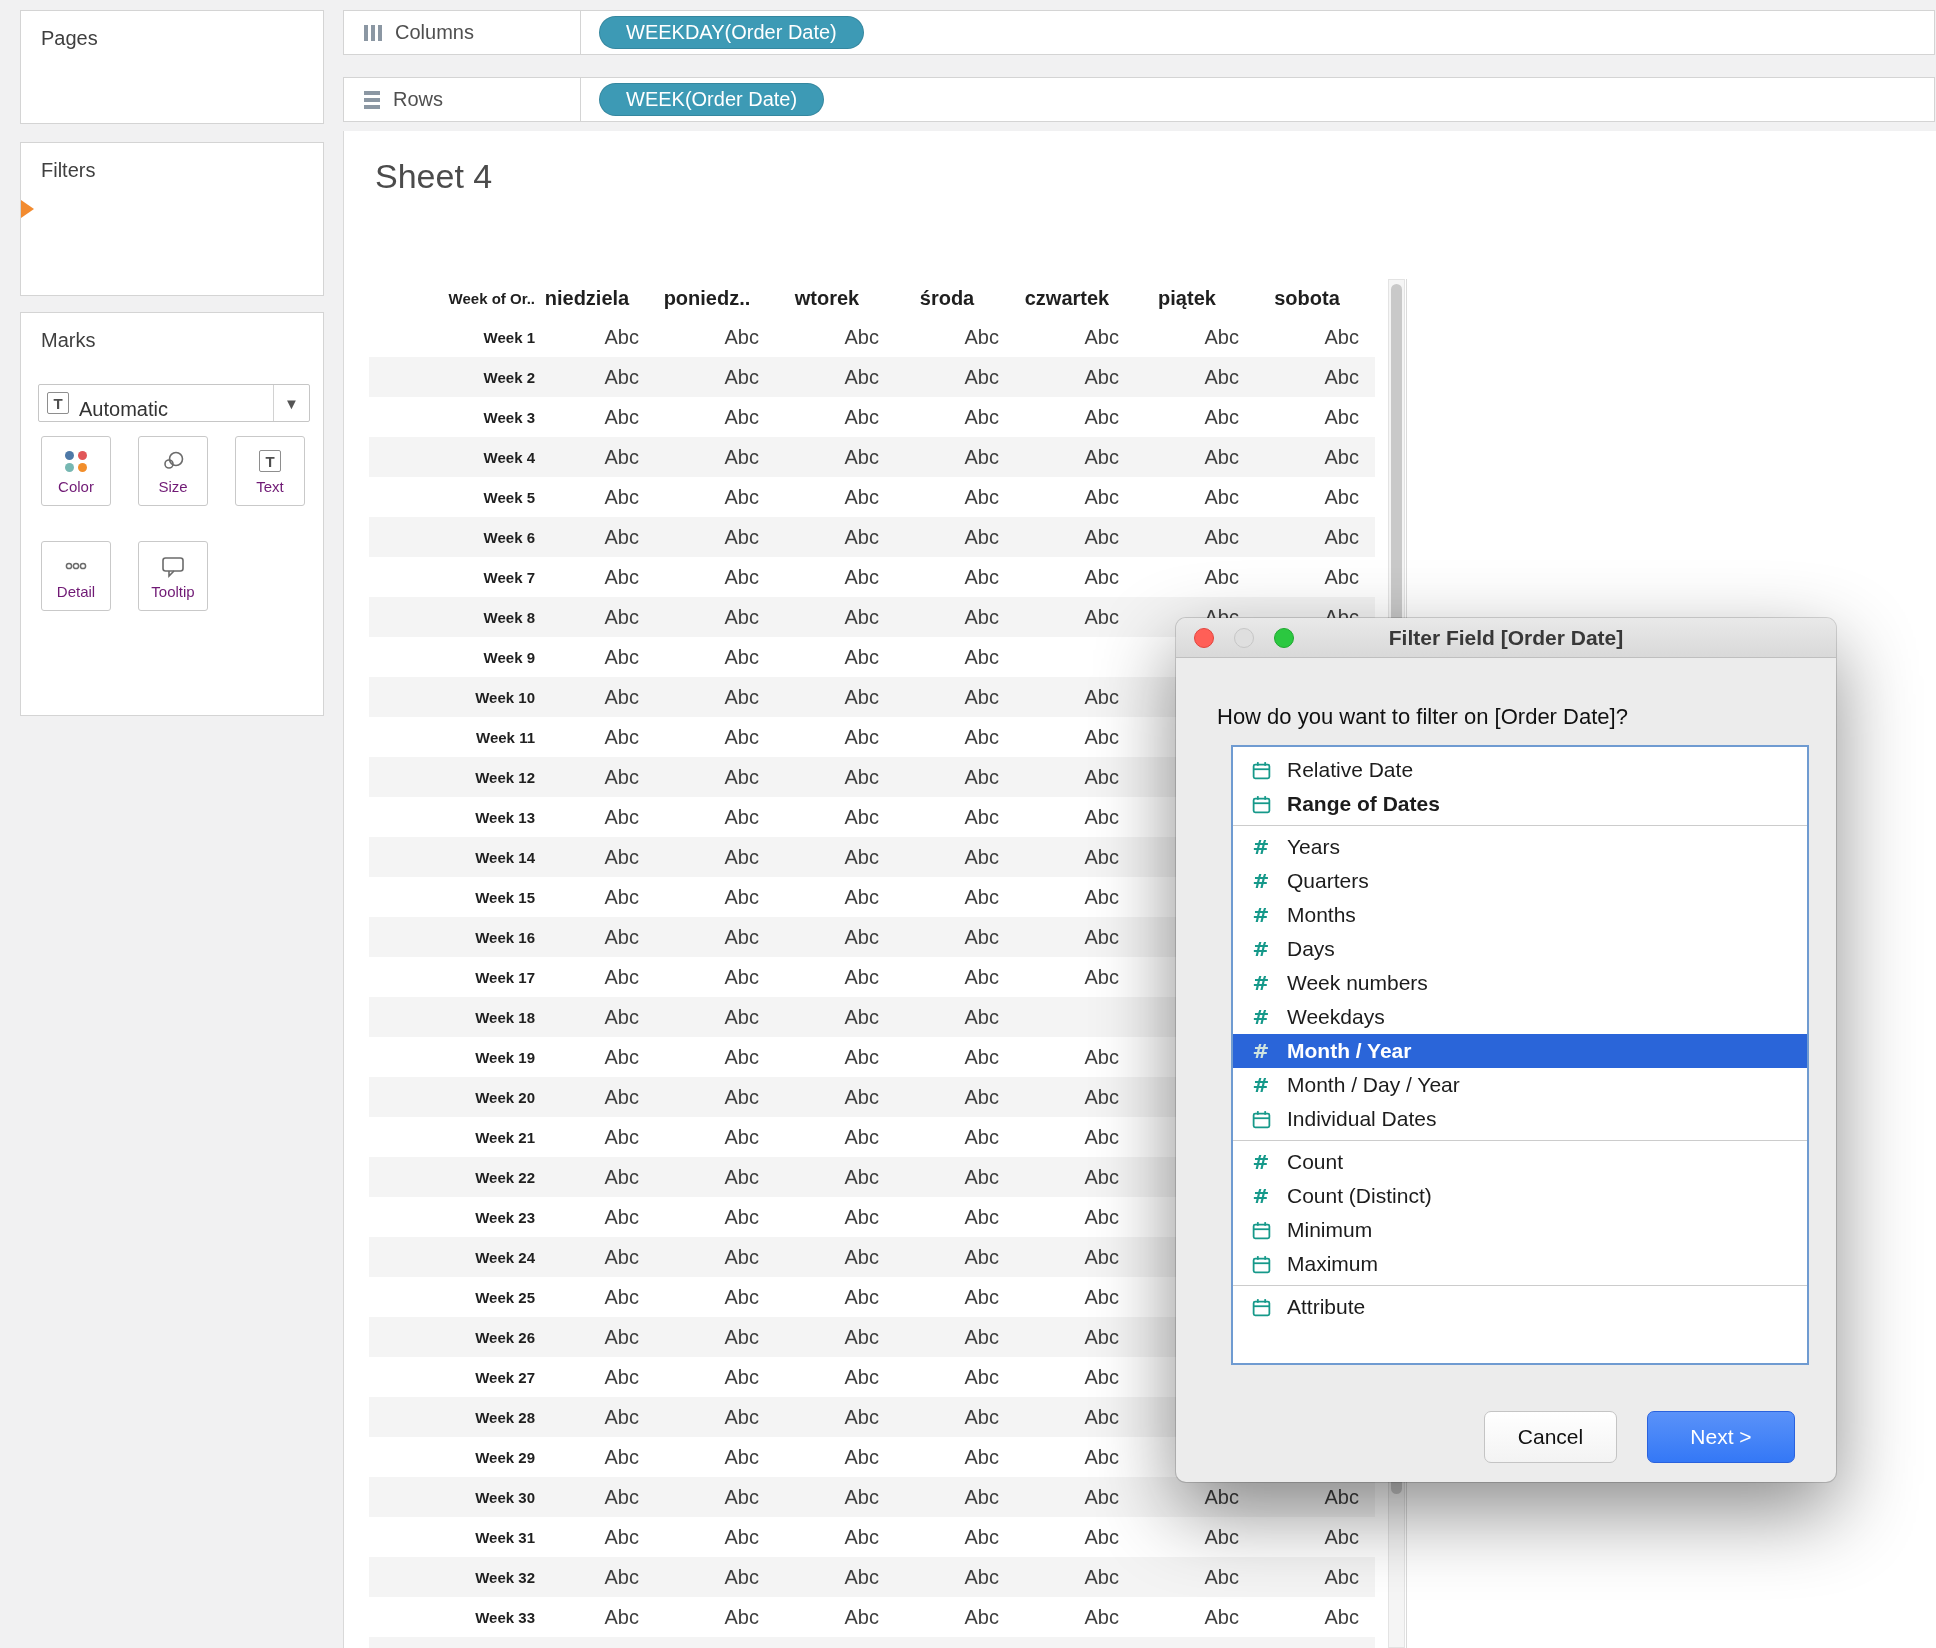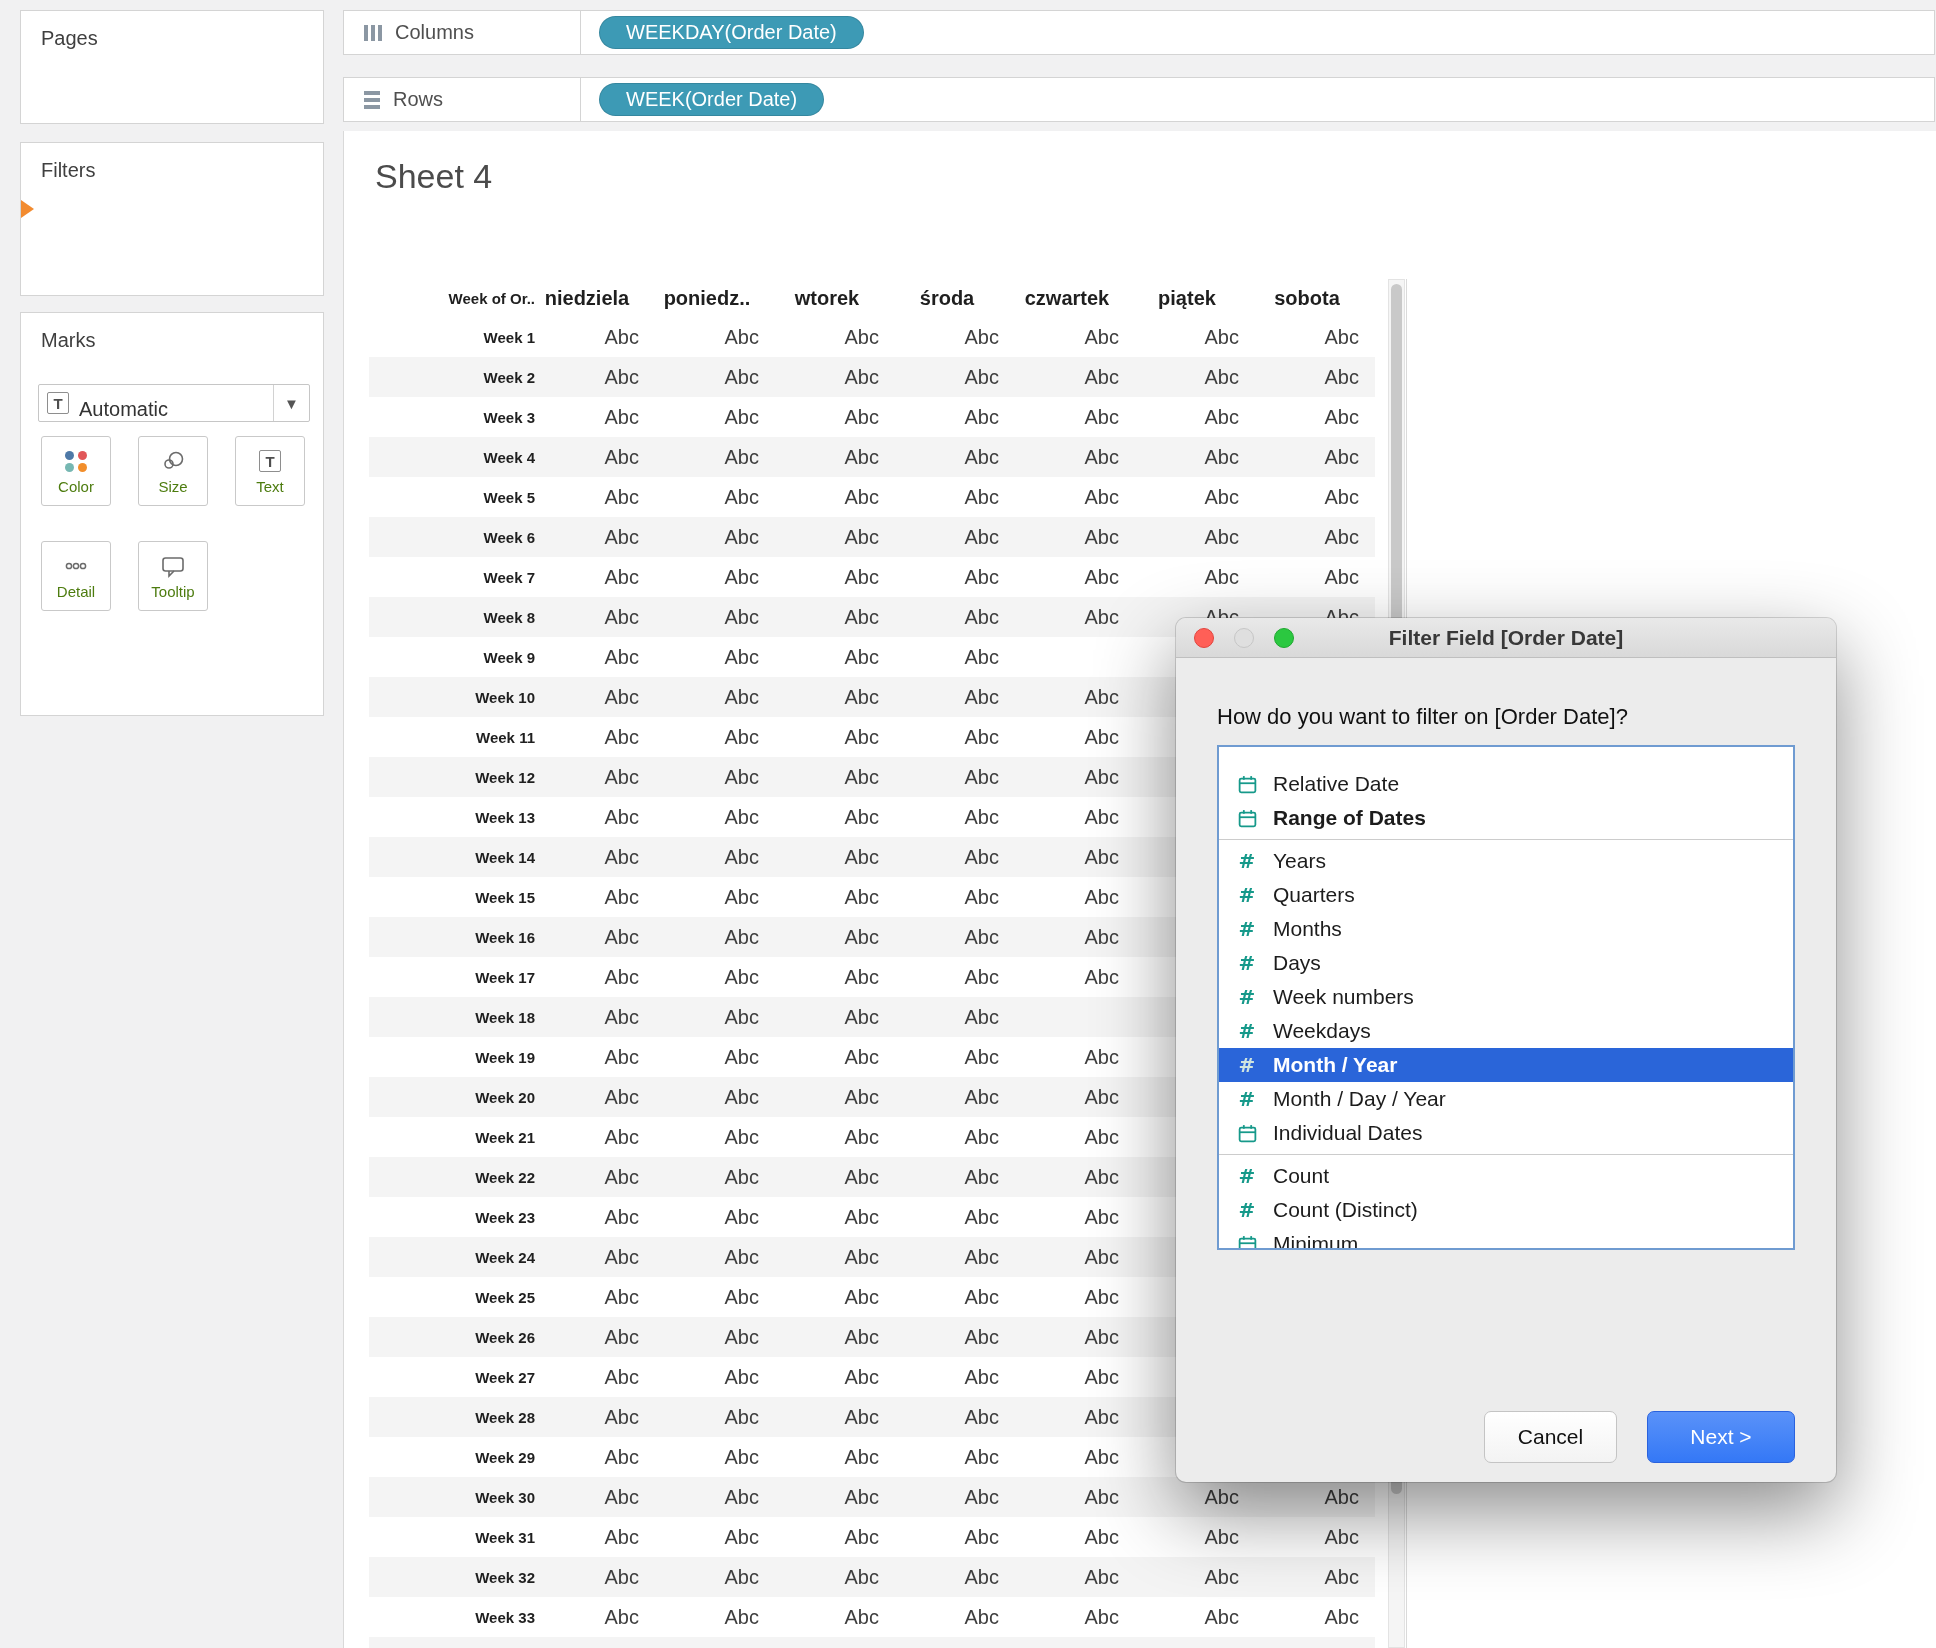--- a/index.html
+++ b/index.html
@@ -40,21 +40,21 @@
   .mt-label{font-size:20px;color:#333;margin-top:12px;}
   .dd-zone{margin-left:auto;border-left:1px solid #d2d2d2;width:36px;height:100%;
     display:flex;align-items:center;justify-content:center;color:#555;font-size:15px;}
 
   
   #marks-buttons{position:absolute;left:20px;top:123px;width:270px;display:flex;flex-wrap:wrap;
     column-gap:27px;row-gap:35px;}
   .mark-btn{width:70px;height:70px;background:#fff;border:1px solid #c9c9c9;border-radius:3px;
     display:flex;flex-direction:column;align-items:center;justify-content:center;gap:3px;}
   .mb-icon{height:28px;display:flex;align-items:center;justify-content:center;}
-  .mb-label{font-size:15px;color:#4d7c0f;}
+  .mb-label{font-size:15px;color:#701a75;}
   .dots-grid{display:grid;grid-template-columns:10px 10px;gap:3px;}
   .dots-grid i{width:9px;height:9px;border-radius:50%;display:block;}
   .d1{background:#4e79a7}.d2{background:#e15759}.d3{background:#76b7b2}.d4{background:#f28e2b}
 
   
   .shelf{position:absolute;left:343px;width:1592px;height:45px;background:#fff;
     border:1px solid #d4d4d4;display:flex;align-items:center;}
   #columns-shelf{top:10px;} #rows-shelf{top:77px;}
   .shelf-label-zone{width:237px;height:100%;display:flex;align-items:center;gap:13px;
     padding-left:20px;border-right:1px solid #d4d4d4;}
@@ -90,22 +90,22 @@
   #dialog{position:absolute;left:1176px;top:618px;width:660px;height:864px;background:#ececec;
     border-radius:10px;box-shadow:0 30px 80px rgba(0,0,0,.45),0 0 0 1px rgba(0,0,0,.15);z-index:50;}
   .titlebar{height:40px;background:linear-gradient(#e9e9e9,#d9d9d9);border-bottom:1px solid #bfbfbf;
     border-radius:10px 10px 0 0;position:relative;display:flex;align-items:center;justify-content:center;}
   .tl{position:absolute;top:10px;width:20px;height:20px;border-radius:50%;}
   .tl.red{left:18px;background:var(--tl-red);border:1px solid #e2453e;}
   .tl.gray{left:58px;background:var(--tl-gray);border:1px solid #c6c6c6;}
   .tl.green{left:98px;background:var(--tl-green);border:1px solid #1fa82f;}
   .dialog-title{font-size:21px;color:#383838;font-weight:600;}
   #question{position:absolute;left:41px;top:86px;font-size:22px;color:#101010;font-weight:500;}
-  #listbox{position:absolute;left:41px;top:127px;width:578px;height:505px;background:#fff;
-    border:2px solid #6f9bd1;padding-top:20px;overflow:hidden;}
+  #listbox{position:absolute;left:55px;top:127px;width:578px;height:620px;background:#fff;
+    border:2px solid #6f9bd1;padding-top:6px;overflow:hidden;}
   .opt{height:34px;display:flex;align-items:center;gap:14px;padding-left:16px;
     font-size:21px;color:#1c1c1c;cursor:default;}
   .opt.bold{font-weight:bold;}
   .opt.selected{background:var(--selected-bg);color:#fff;font-weight:bold;}
   .opt .ic{width:24px;display:flex;justify-content:center;align-items:center;color:var(--icon-teal);}
   .opt.selected .ic{color:#cfe4df;}
   .hash{font-weight:bold;font-size:20px;font-family:"DejaVu Sans",sans-serif;}
   .sep{border-top:1px solid #cccccc;margin:4px 0;height:0;}
   #dlg-buttons{position:absolute;top:793px;right:41px;display:flex;gap:30px;}
   .btn{height:52px;border-radius:7px;font-size:21px;display:flex;align-items:center;justify-content:center;}

